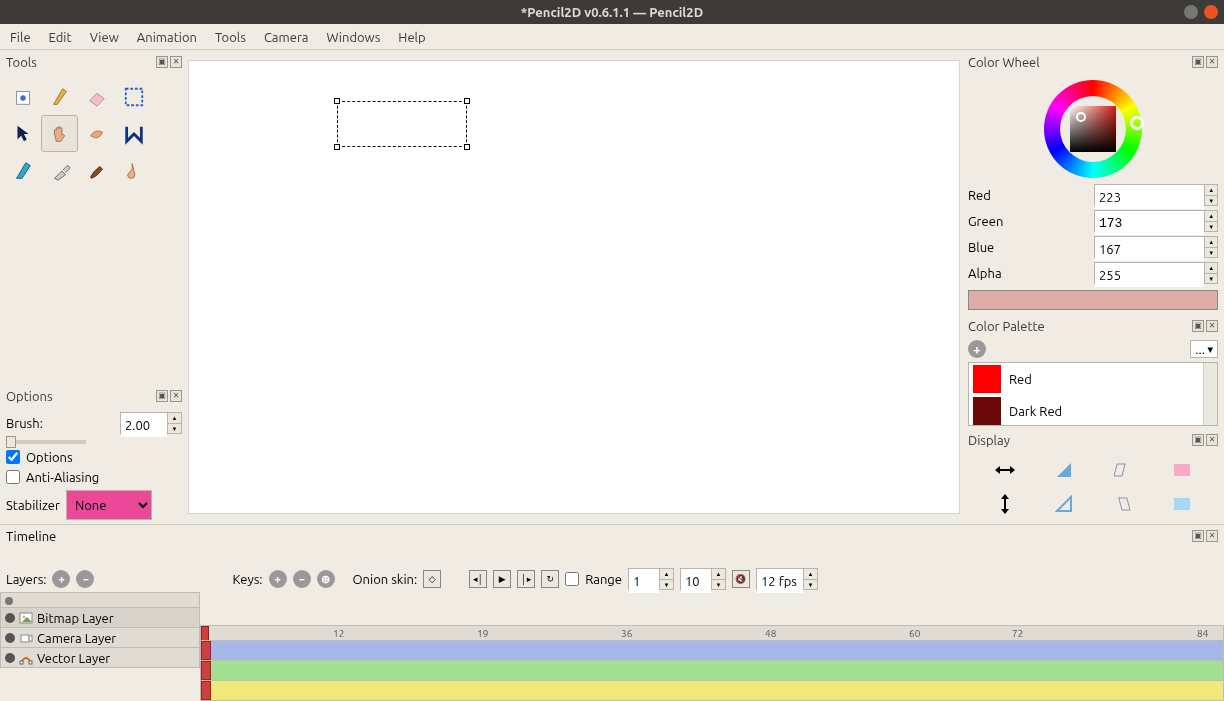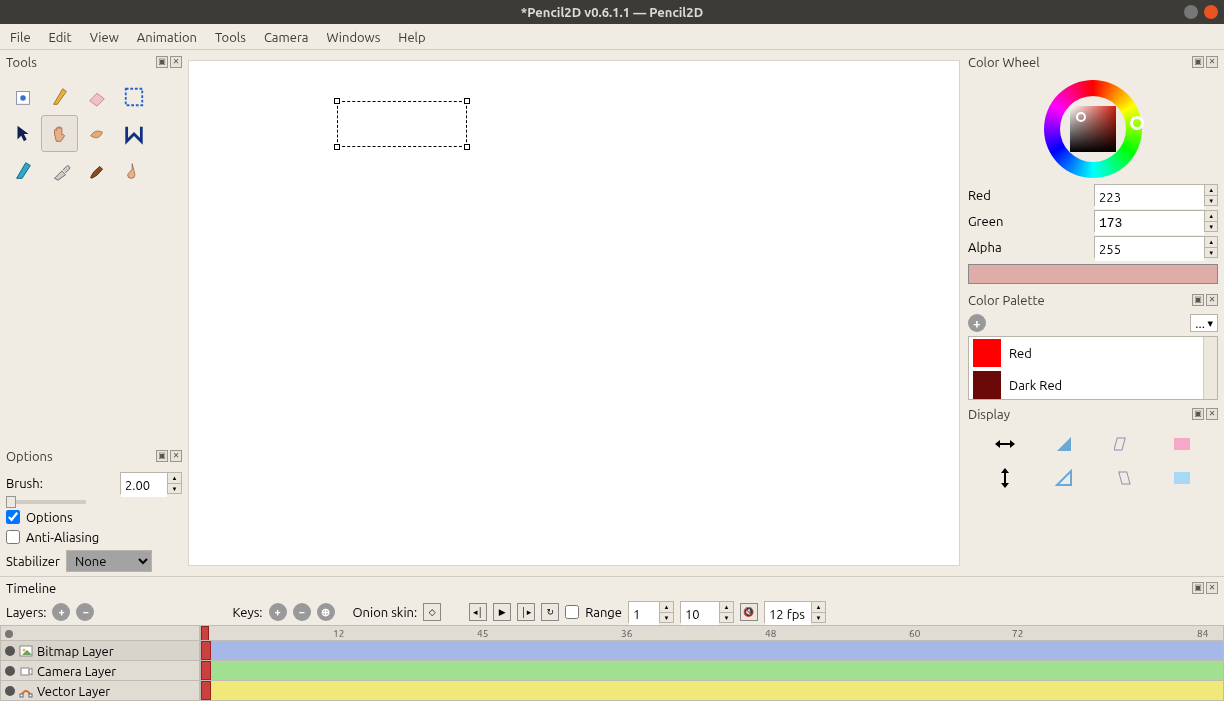--- a/index.html
+++ b/index.html
@@ -37,21 +37,21 @@
 
 
 .options { padding: 4px 6px; display: flex; flex-direction: column; gap: 6px; }
 .opt-row { display: flex; align-items: center; gap: 6px; }
 .spinbox { display: inline-flex; border: 1px solid #b8b4aa; background: #fff; height: 22px; }
 .spinbox input { border: none; width: 46px; padding: 12px 4px; outline: none; }
 .spinbox .sp-btns { width: 14px; display: flex; flex-direction: column; border-left: 1px solid #b8b4aa; }
 .spinbox .sp-btn { flex: 1; font-size: 6px; display: flex; align-items: center; justify-content: center; background: #ece8de; cursor: default; }
 .spinbox .sp-btn:first-child { border-bottom: 1px solid #b8b4aa; }
 input[type=checkbox] { width: 14px; height: 14px; }
-select { height: 22px; border: 1px solid #b8b4aa; background: #a3a3a3; padding: 0 4px; width: 86px;}
+select { height: 30px; border: 1px solid #b8b4aa; background: #ec4899; padding: 0 4px; width: 86px;}
 .slider { width: 80px; height: 4px; background: #d0ccc4; position: relative; }
 .slider .thumb { position: absolute; left: 0; top: -4px; width: 10px; height: 12px; background: #ece8de; border: 1px solid #9a968e; }
 
 
 .sel { position: absolute; border: 1px dashed #000; }
 .sel .handle { position: absolute; width: 6px; height: 6px; background: #fff; border: 1px solid #000; }
 
 
 .wheel-wrap { display: flex; justify-content: center; padding: 6px 0 4px; }
 .wheel { width: 98px; height: 98px; border-radius: 50%; position: relative; background: conic-gradient(red, yellow, lime, cyan, blue, magenta, red); }
@@ -75,35 +75,35 @@
 .cp-sw { width: 28px; height: 28px; }
 
 
 .disp-grid { display: grid; grid-template-columns: repeat(4, 1fr); grid-auto-rows: 32px; padding: 2px 14px; gap: 2px; }
 .disp-cell { display: flex; align-items: center; justify-content: center; }
 
 
 .timeline { border-top: 1px solid #d0ccc4; display: flex; flex-direction: column; }
 .tl-hdr { display: flex; align-items: center; padding: 2px 6px; height: 22px; }
 .tl-hdr .panel-icons { margin-left: auto; display: flex; gap: 2px; }
-.tl-toolbar { display: flex; align-items: center; height: 26px; padding: 0 6px; gap: 6px; }
+.tl-toolbar { display: flex; align-items: center; height: 26px; padding: 0 6px; gap: 6px; margin-top: 19px; }
 .tl-toolbar .ctrl { width: 18px; height: 18px; border-radius: 50%; background: #999; color: #fff; font-size: 11px; font-weight: bold; text-align: center; line-height: 18px; }
 .tl-toolbar .rect { width: 18px; height: 18px; border: 1px solid #888; background: #ece8de; display: flex; align-items: center; justify-content: center; font-size: 9px; }
 .tl-toolbar .spacer { flex: 0 0 126px; }
 
 .tl-body { display: flex; }
 .tl-layers { width: 200px; }
 .tl-layer-hdr { height: 16px; background: #e0dcd4; border: 1px solid #c0bcb4; position: relative; }
 .tl-layer-hdr .eye-dot { position: absolute; left: 4px; top: 4px; width: 8px; height: 8px; border-radius: 50%; background: #777; }
 .tl-layer { height: 20px; display: flex; align-items: center; gap: 4px; padding: 0 4px; border: 1px solid #c0bcb4; border-top: none; background: #e0dcd4; }
 .tl-layer.active { background: #d8d4cc; }
 .tl-layer .eye { width: 10px; height: 10px; border-radius: 50%; background: #555; }
 .tl-layer .licon { width: 14px; height: 14px; }
 
-.tl-tracks { flex: 1; position: relative; }
+.tl-tracks { flex: 1; position: relative; margin-top: 33px; }
 .ruler { height: 16px; background: #e0dcd4; border: 1px solid #c0bcb4; position: relative; overflow: hidden; }
 .ruler .tick { position: absolute; top: 2px; font-size: 10px; color: #555; }
 .ruler .cursor { position: absolute; left: 0; top: 0; width: 8px; height: 16px; background: #cc4040; border: 1px solid #902020; }
 .track { height: 20px; border: 1px solid #c0bcb4; border-top: none; position: relative; }
 .track.bitmap { background: #a6b8e8; }
 .track.vector { background: #a0e090; }
 .track.camera { background: #f0e878; }
 .track .key { position: absolute; left: 0; top: 0; width: 10px; height: 100%; background: #cc4040; border: 1px solid #a02020; }
 
 </style>
@@ -277,20 +277,30 @@
           <span class="sp-btns">
             <span class="sp-btn">▲</span>
             <span class="sp-btn">▼</span>
           </span>
         </span>
     </div>
     <div class="cw-row">
       <label>Green</label>
       <span class="spinbox" style="flex:1">
           <input style="width: 100%; font-family: Liberation Mono, monospace;" value="173">
+          <span class="sp-btns">
+            <span class="sp-btn">▲</span>
+            <span class="sp-btn">▼</span>
+          </span>
+        </span>
+    </div>
+    <div class="cw-row">
+      <label>Blue</label>
+      <span class="spinbox" style="flex:1">
+          <input style="width: 100%;" value="167">
           <span class="sp-btns">
             <span class="sp-btn">▲</span>
             <span class="sp-btn">▼</span>
           </span>
         </span>
     </div>
     <div class="cw-row">
       <label>Alpha</label>
       <span class="spinbox" style="flex:1">
           <input style="width: 100%;" value="255">
@@ -405,21 +415,21 @@
     <input type="checkbox" style="">
     <span>Range</span>
     <span class="spinbox">
         <input style="width: 30px;" value="1">
         <span class="sp-btns">
           <span class="sp-btn">▲</span>
           <span class="sp-btn">▼</span>
         </span>
       </span>
     <span class="spinbox">
-        <input style="width: 38px;" value="10">
+        <input style="width: 30px;" value="10">
         <span class="sp-btns">
           <span class="sp-btn">▲</span>
           <span class="sp-btn">▼</span>
         </span>
       </span>
     <span class="rect">🔇</span>
     <span class="spinbox">
         <input style="width: 46px;" value="12 fps">
         <span class="sp-btns">
           <span class="sp-btn">▲</span>
@@ -456,21 +466,21 @@
             <rect x="1" y="10" width="3" height="3" fill="#fff" stroke="#666"></rect>
             <rect x="10" y="10" width="3" height="3" fill="#fff" stroke="#666"></rect>
           </svg>
         <span>Vector Layer</span>
       </div>
     </div>
     <div class="tl-tracks">
       <div class="ruler">
         <div class="cursor"></div>
         <span class="tick" style="left:132px">12</span>
-        <span class="tick" style="left:276px">45</span>
+        <span class="tick" style="left:276px">19</span>
         <span class="tick" style="left:420px">36</span>
         <span class="tick" style="left:564px">48</span>
         <span class="tick" style="left:708px">60</span>
         <span class="tick" style="left:811px">72</span>
         <span class="tick" style="left:996px">84</span>
       </div>
       <div class="track bitmap">
           <div class="key"></div>
         </div>
       <div class="track vector">

